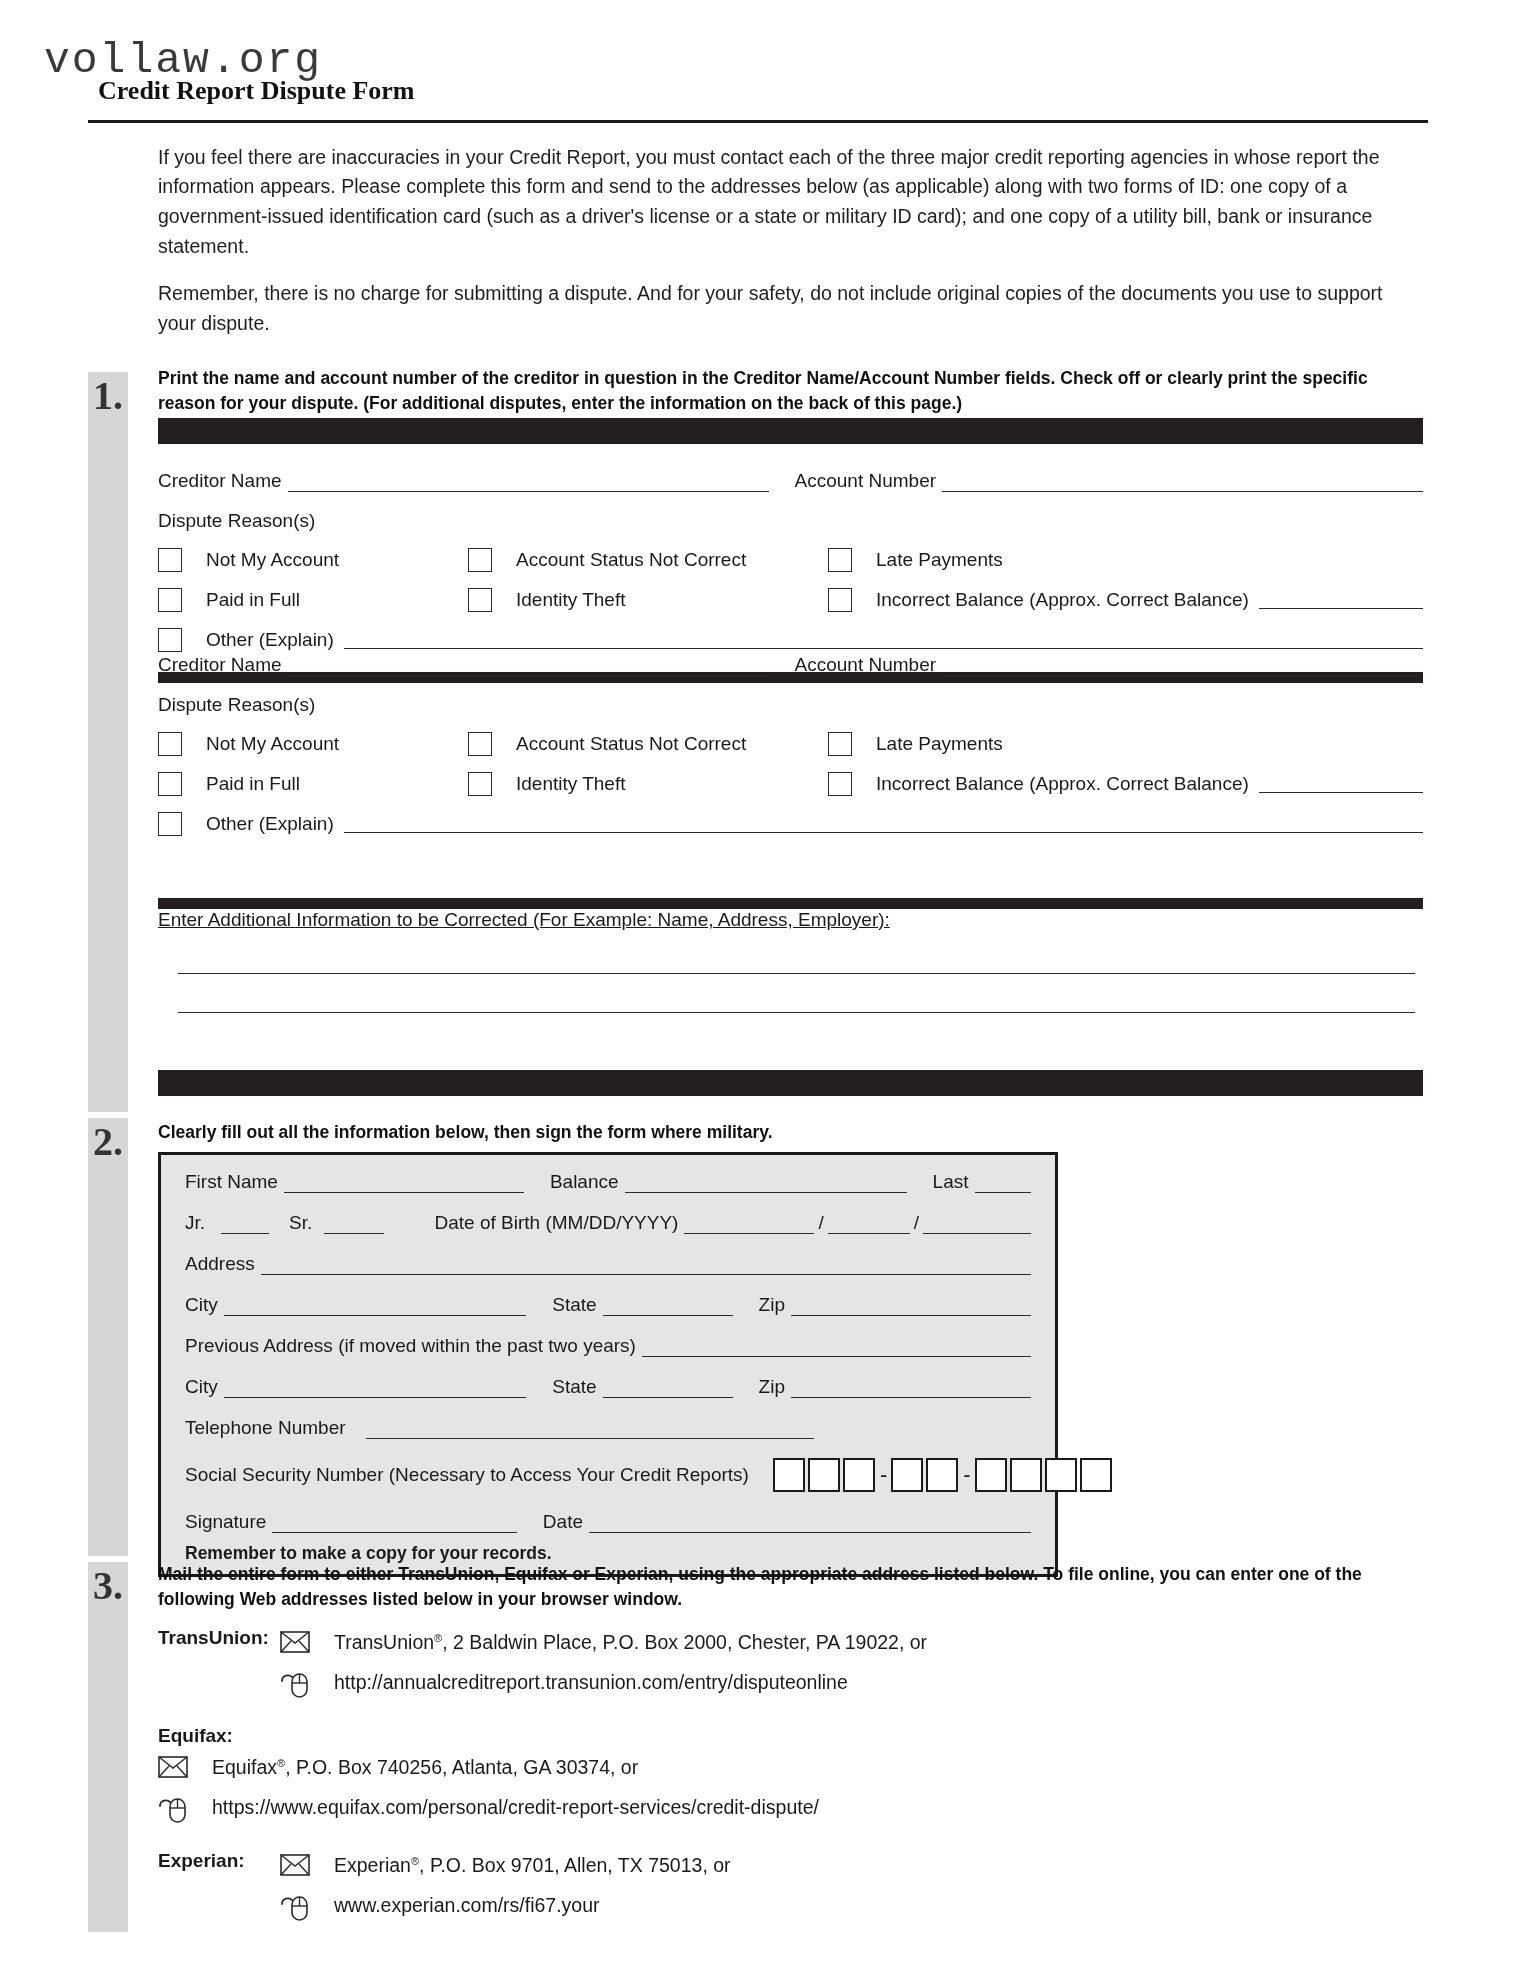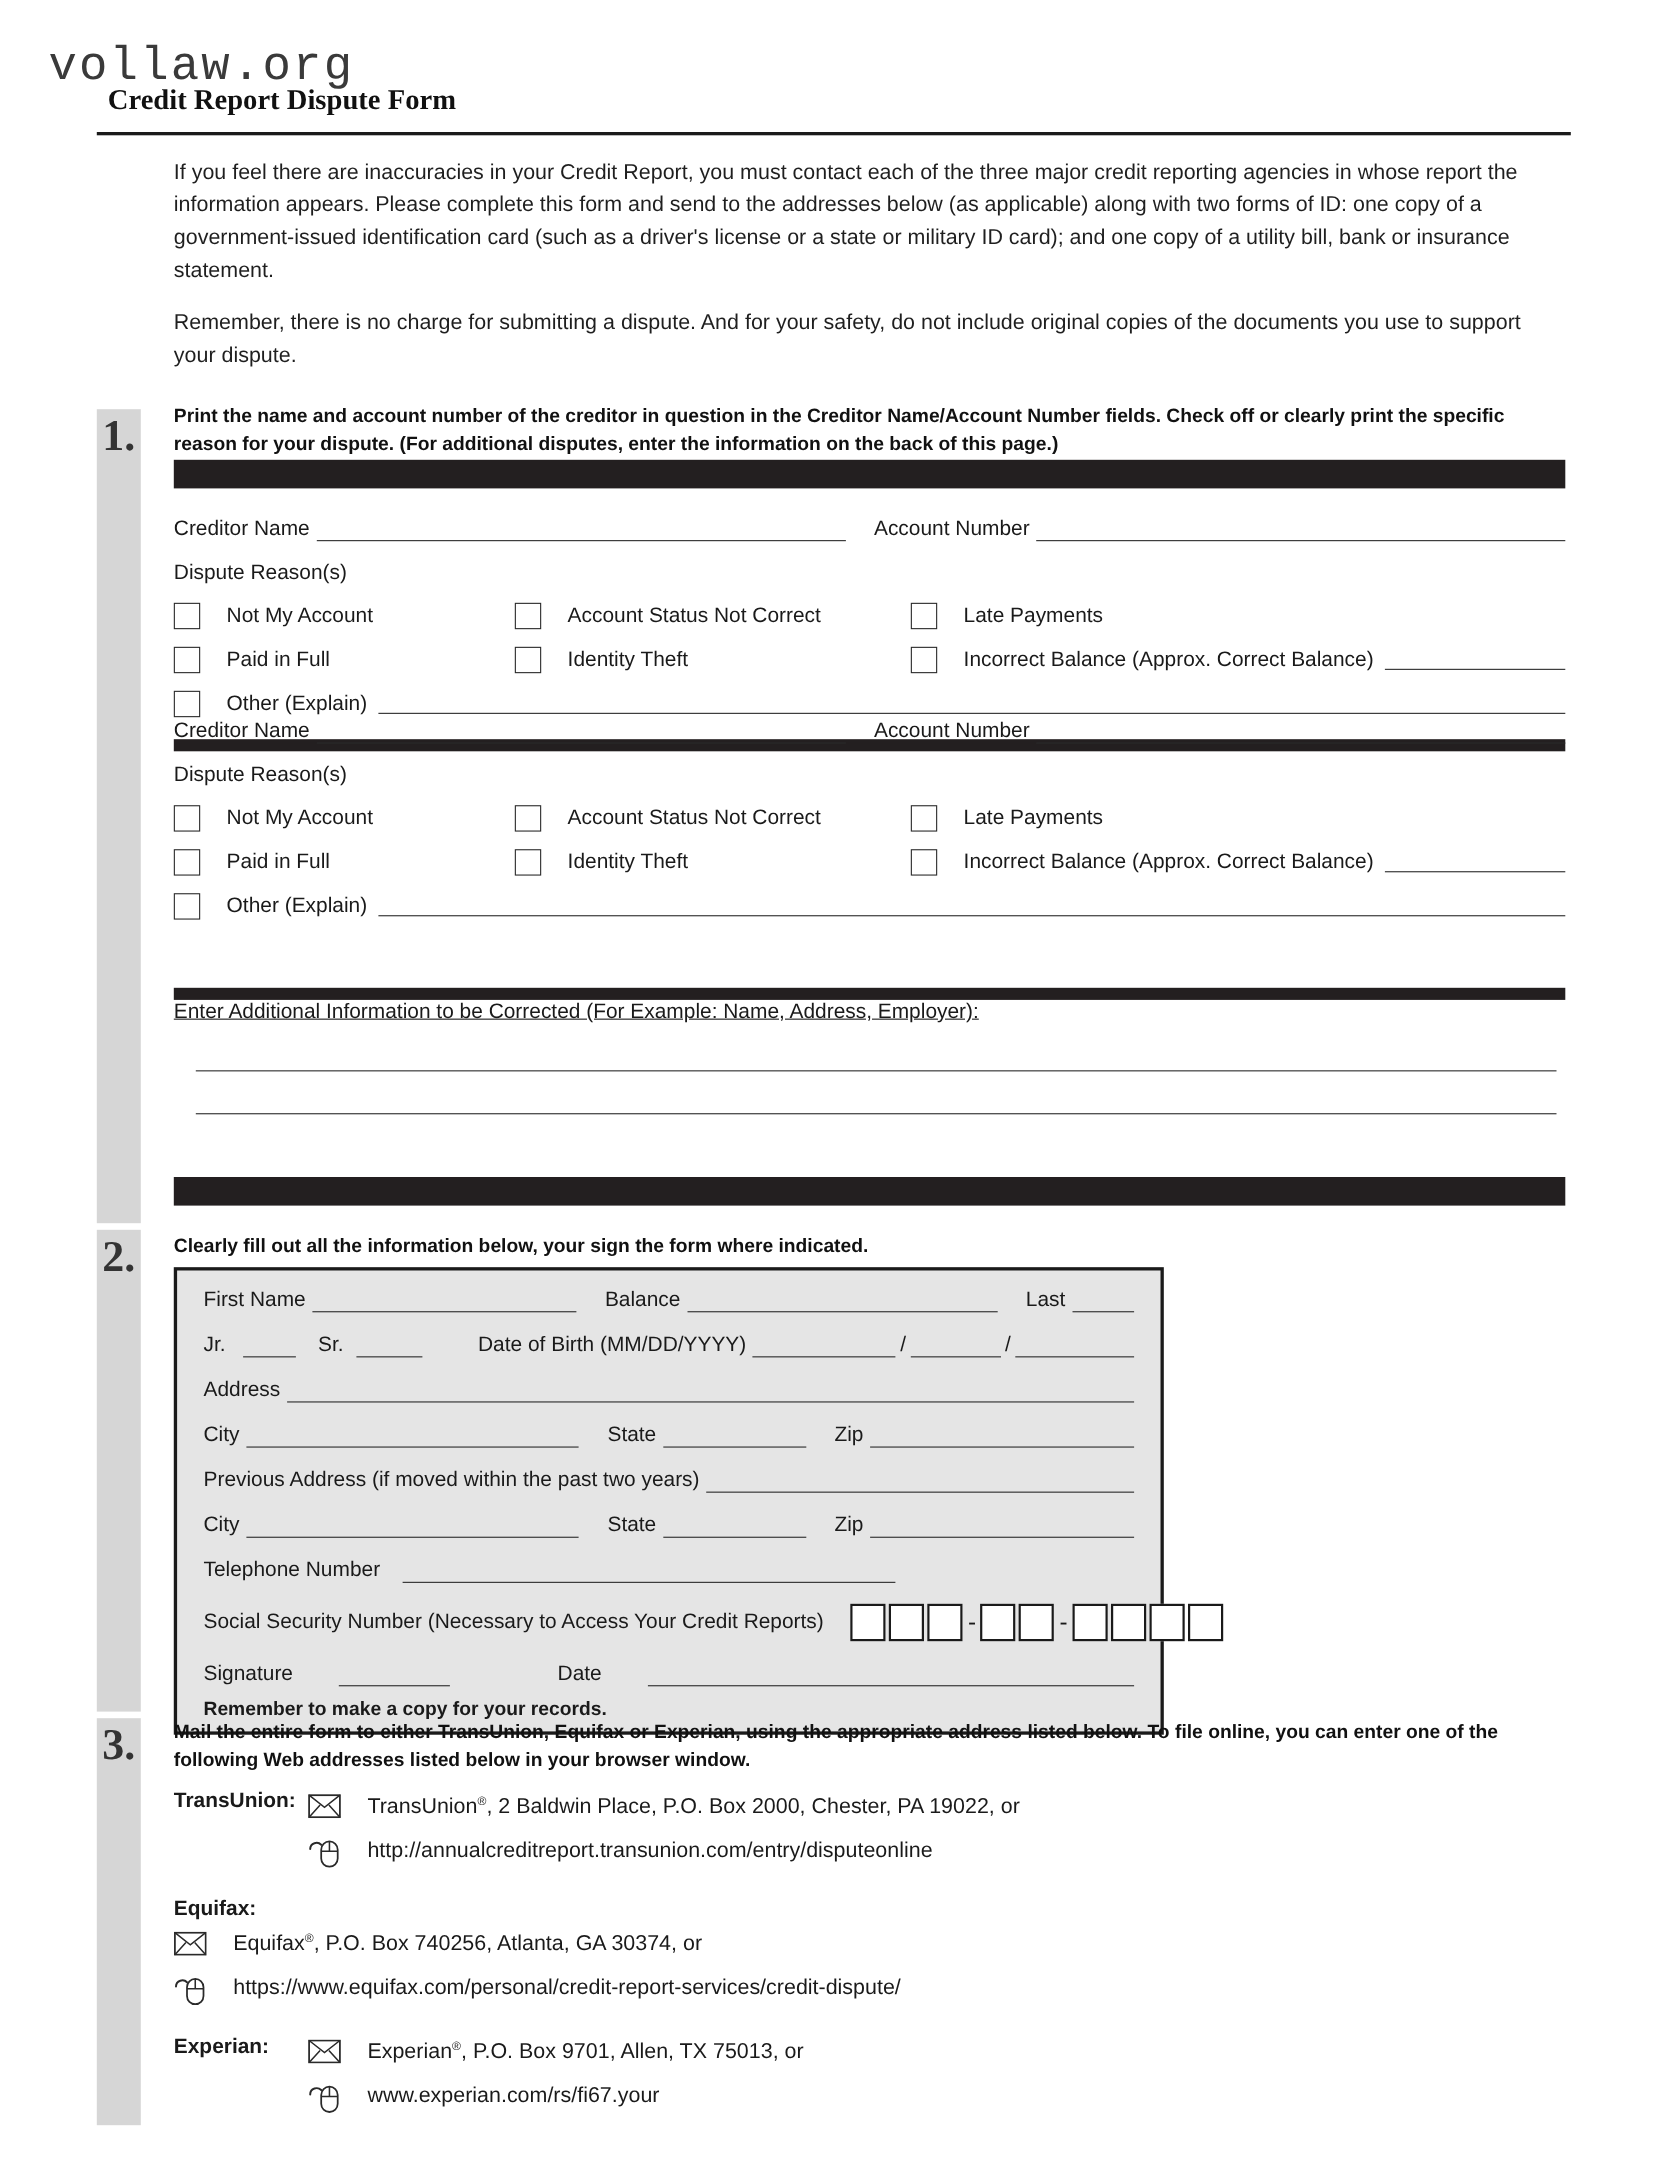--- a/index.html
+++ b/index.html
@@ -272,21 +272,21 @@
 
 <div class="blk" style="top:1070px;">
   <div class="blackbar"></div>
 </div>
 
 <div class="rail" style="top:1118px; height:438px;">
   <div class="num">2.</div>
 </div>
 
 <div class="blk" style="top:1120px;">
-  <div class="step-lead">Clearly fill out all the information below, your sign the form where indicated.</div>
+  <div class="step-lead">Clearly fill out all the information below, then sign the form where military.</div>
 </div>
 
 <div class="blk" style="top:1152px; right:460px;">
   <div class="pbox">
     <div class="fieldrow">
       <span class="lbl">First Name</span>
       <span class="dash" style="flex:none;width:240px;"></span>
       <span class="gap"></span>
       <span class="lbl">Balance</span>
       <span class="dash" style="flex:none;width:282px;"></span>
@@ -357,21 +357,21 @@
         <span class="sq"></span>
         <span class="sq"></span>
         <span class="sep">-</span>
         <span class="sq"></span>
         <span class="sq"></span>
         <span class="sq"></span>
         <span class="sq"></span>
       </span>
     </div>
 
-    <div class="fieldrow" style="margin-bottom:10px;gap:36px;">
+    <div class="fieldrow" style="margin-bottom:10px;">
       <span class="lbl">Signature</span>
       <span class="dash"></span>
       <span class="gap"></span>
       <span class="lbl">Date</span>
       <span class="dash" style="flex:none;width:442px;"></span>
     </div>
 
     <div class="note-bold">Remember to make a copy for your records.</div>
   </div>
 </div>

